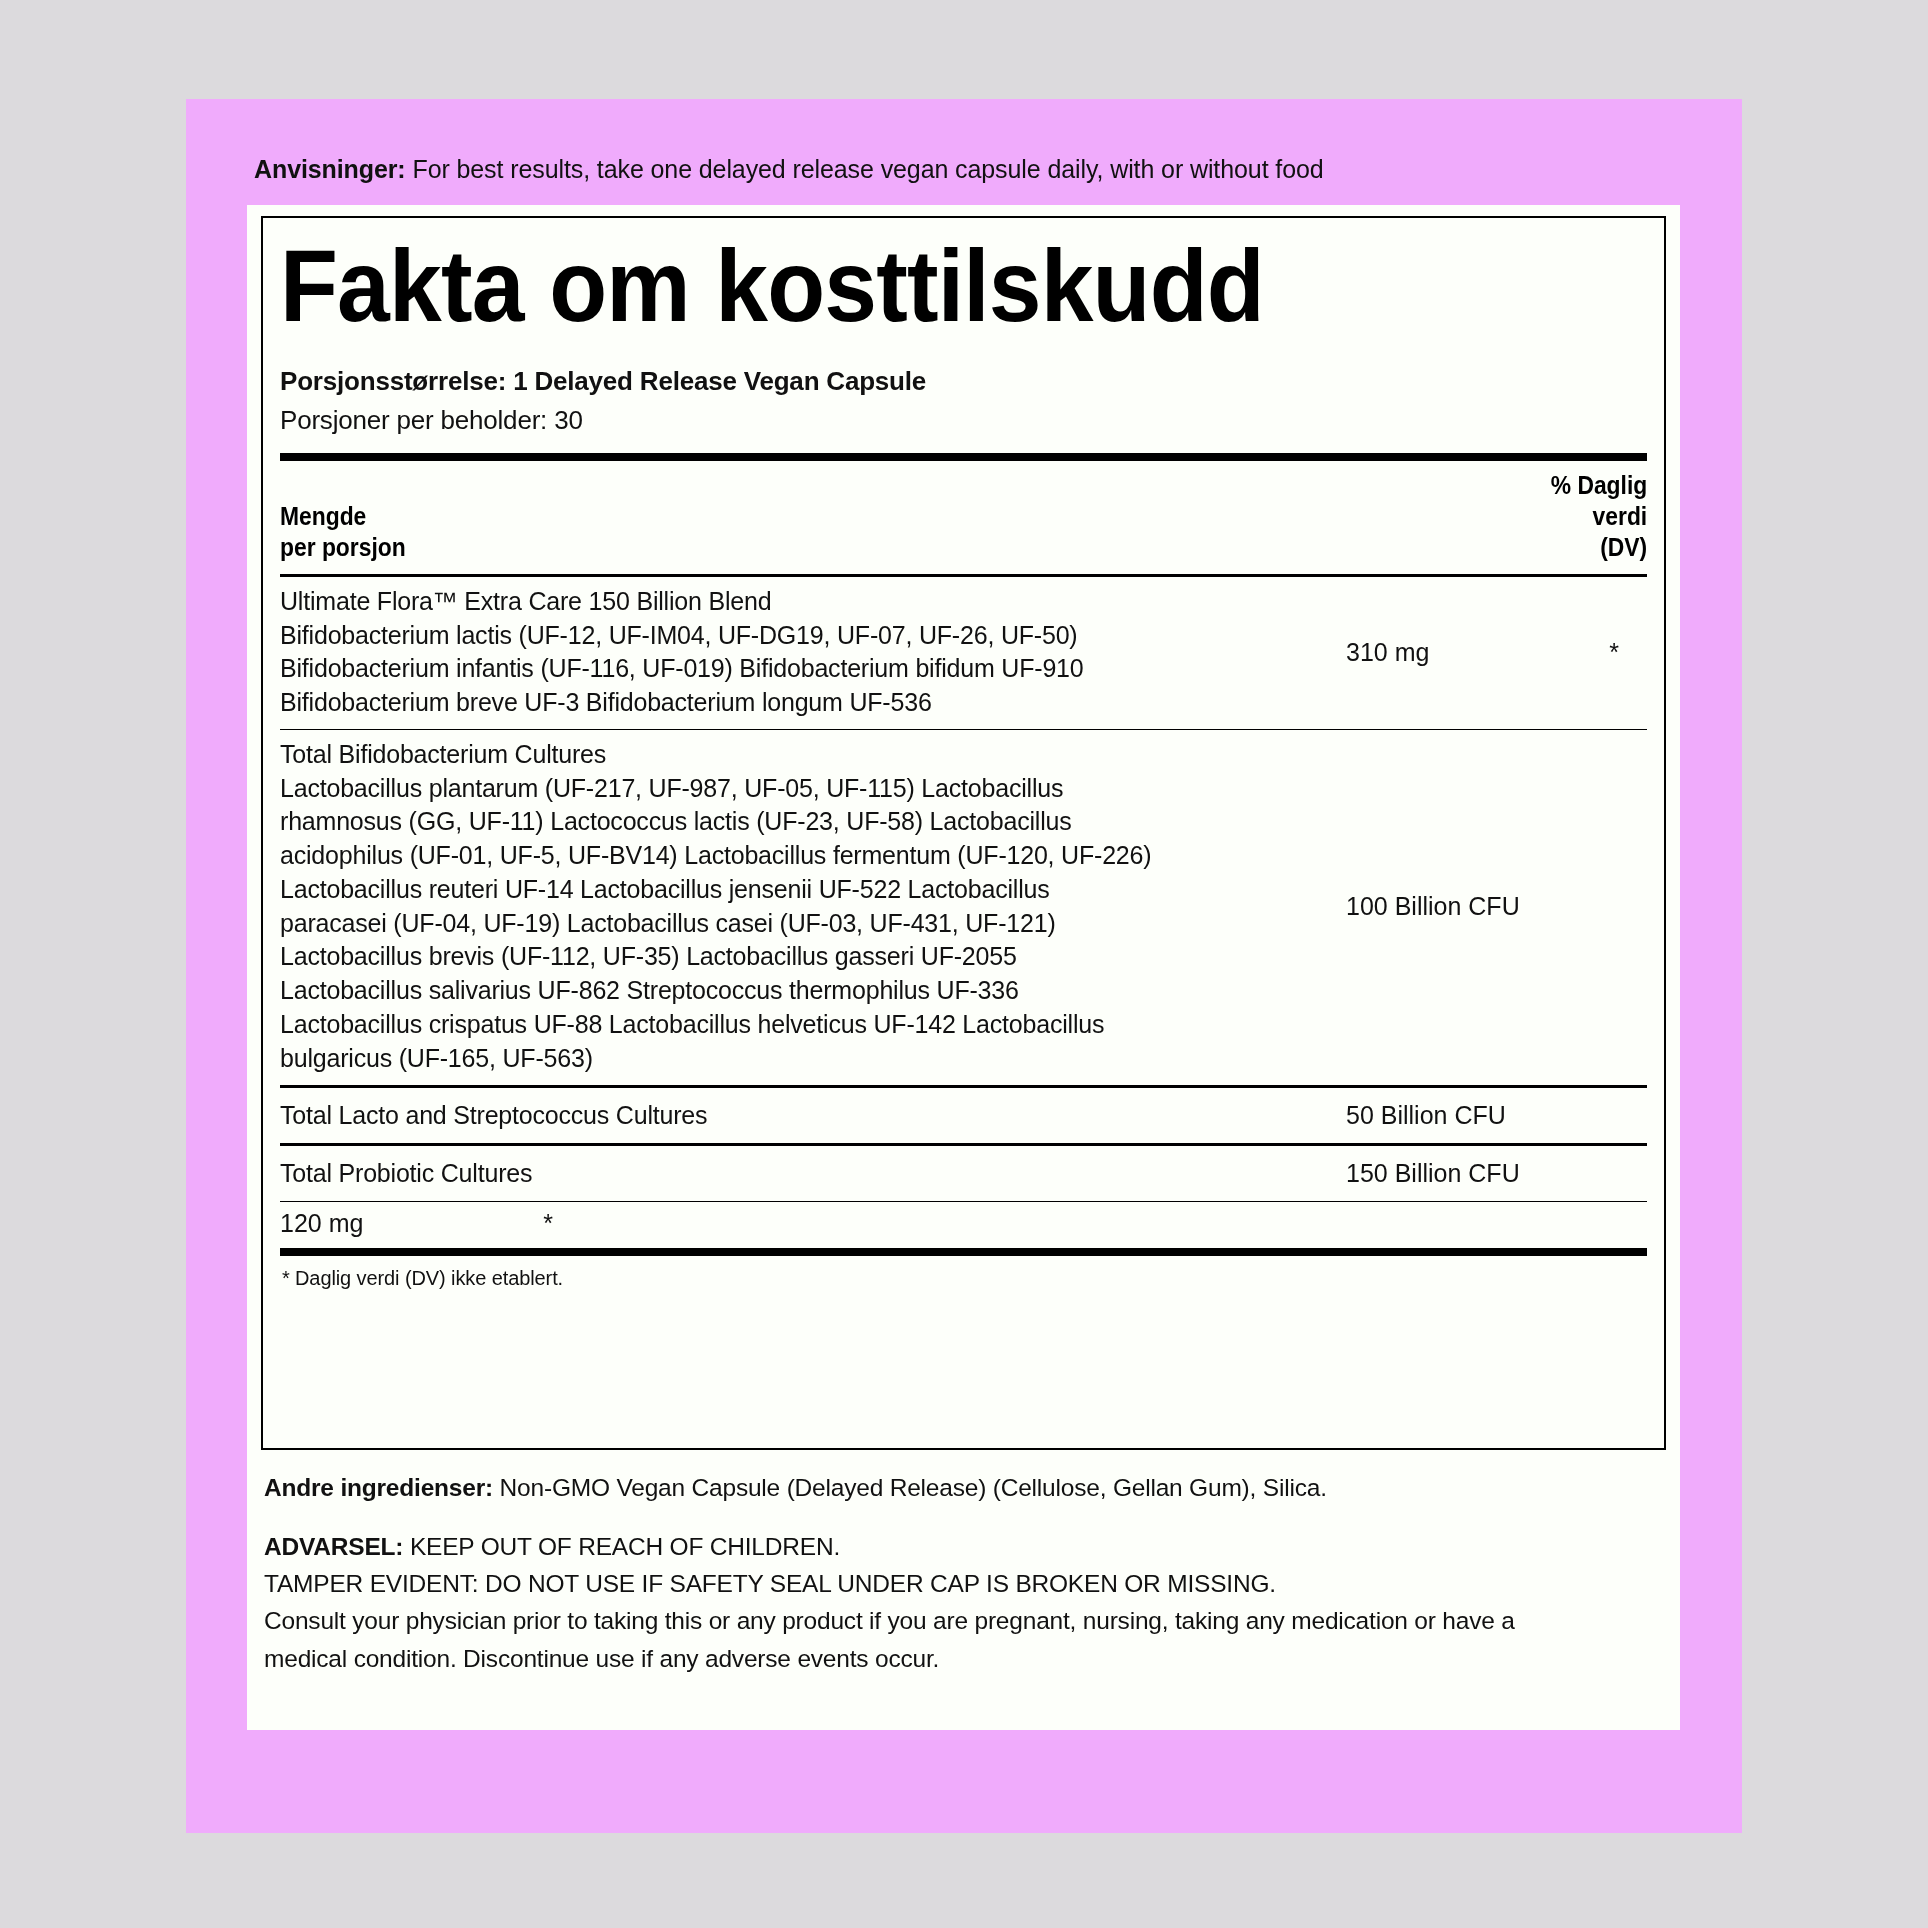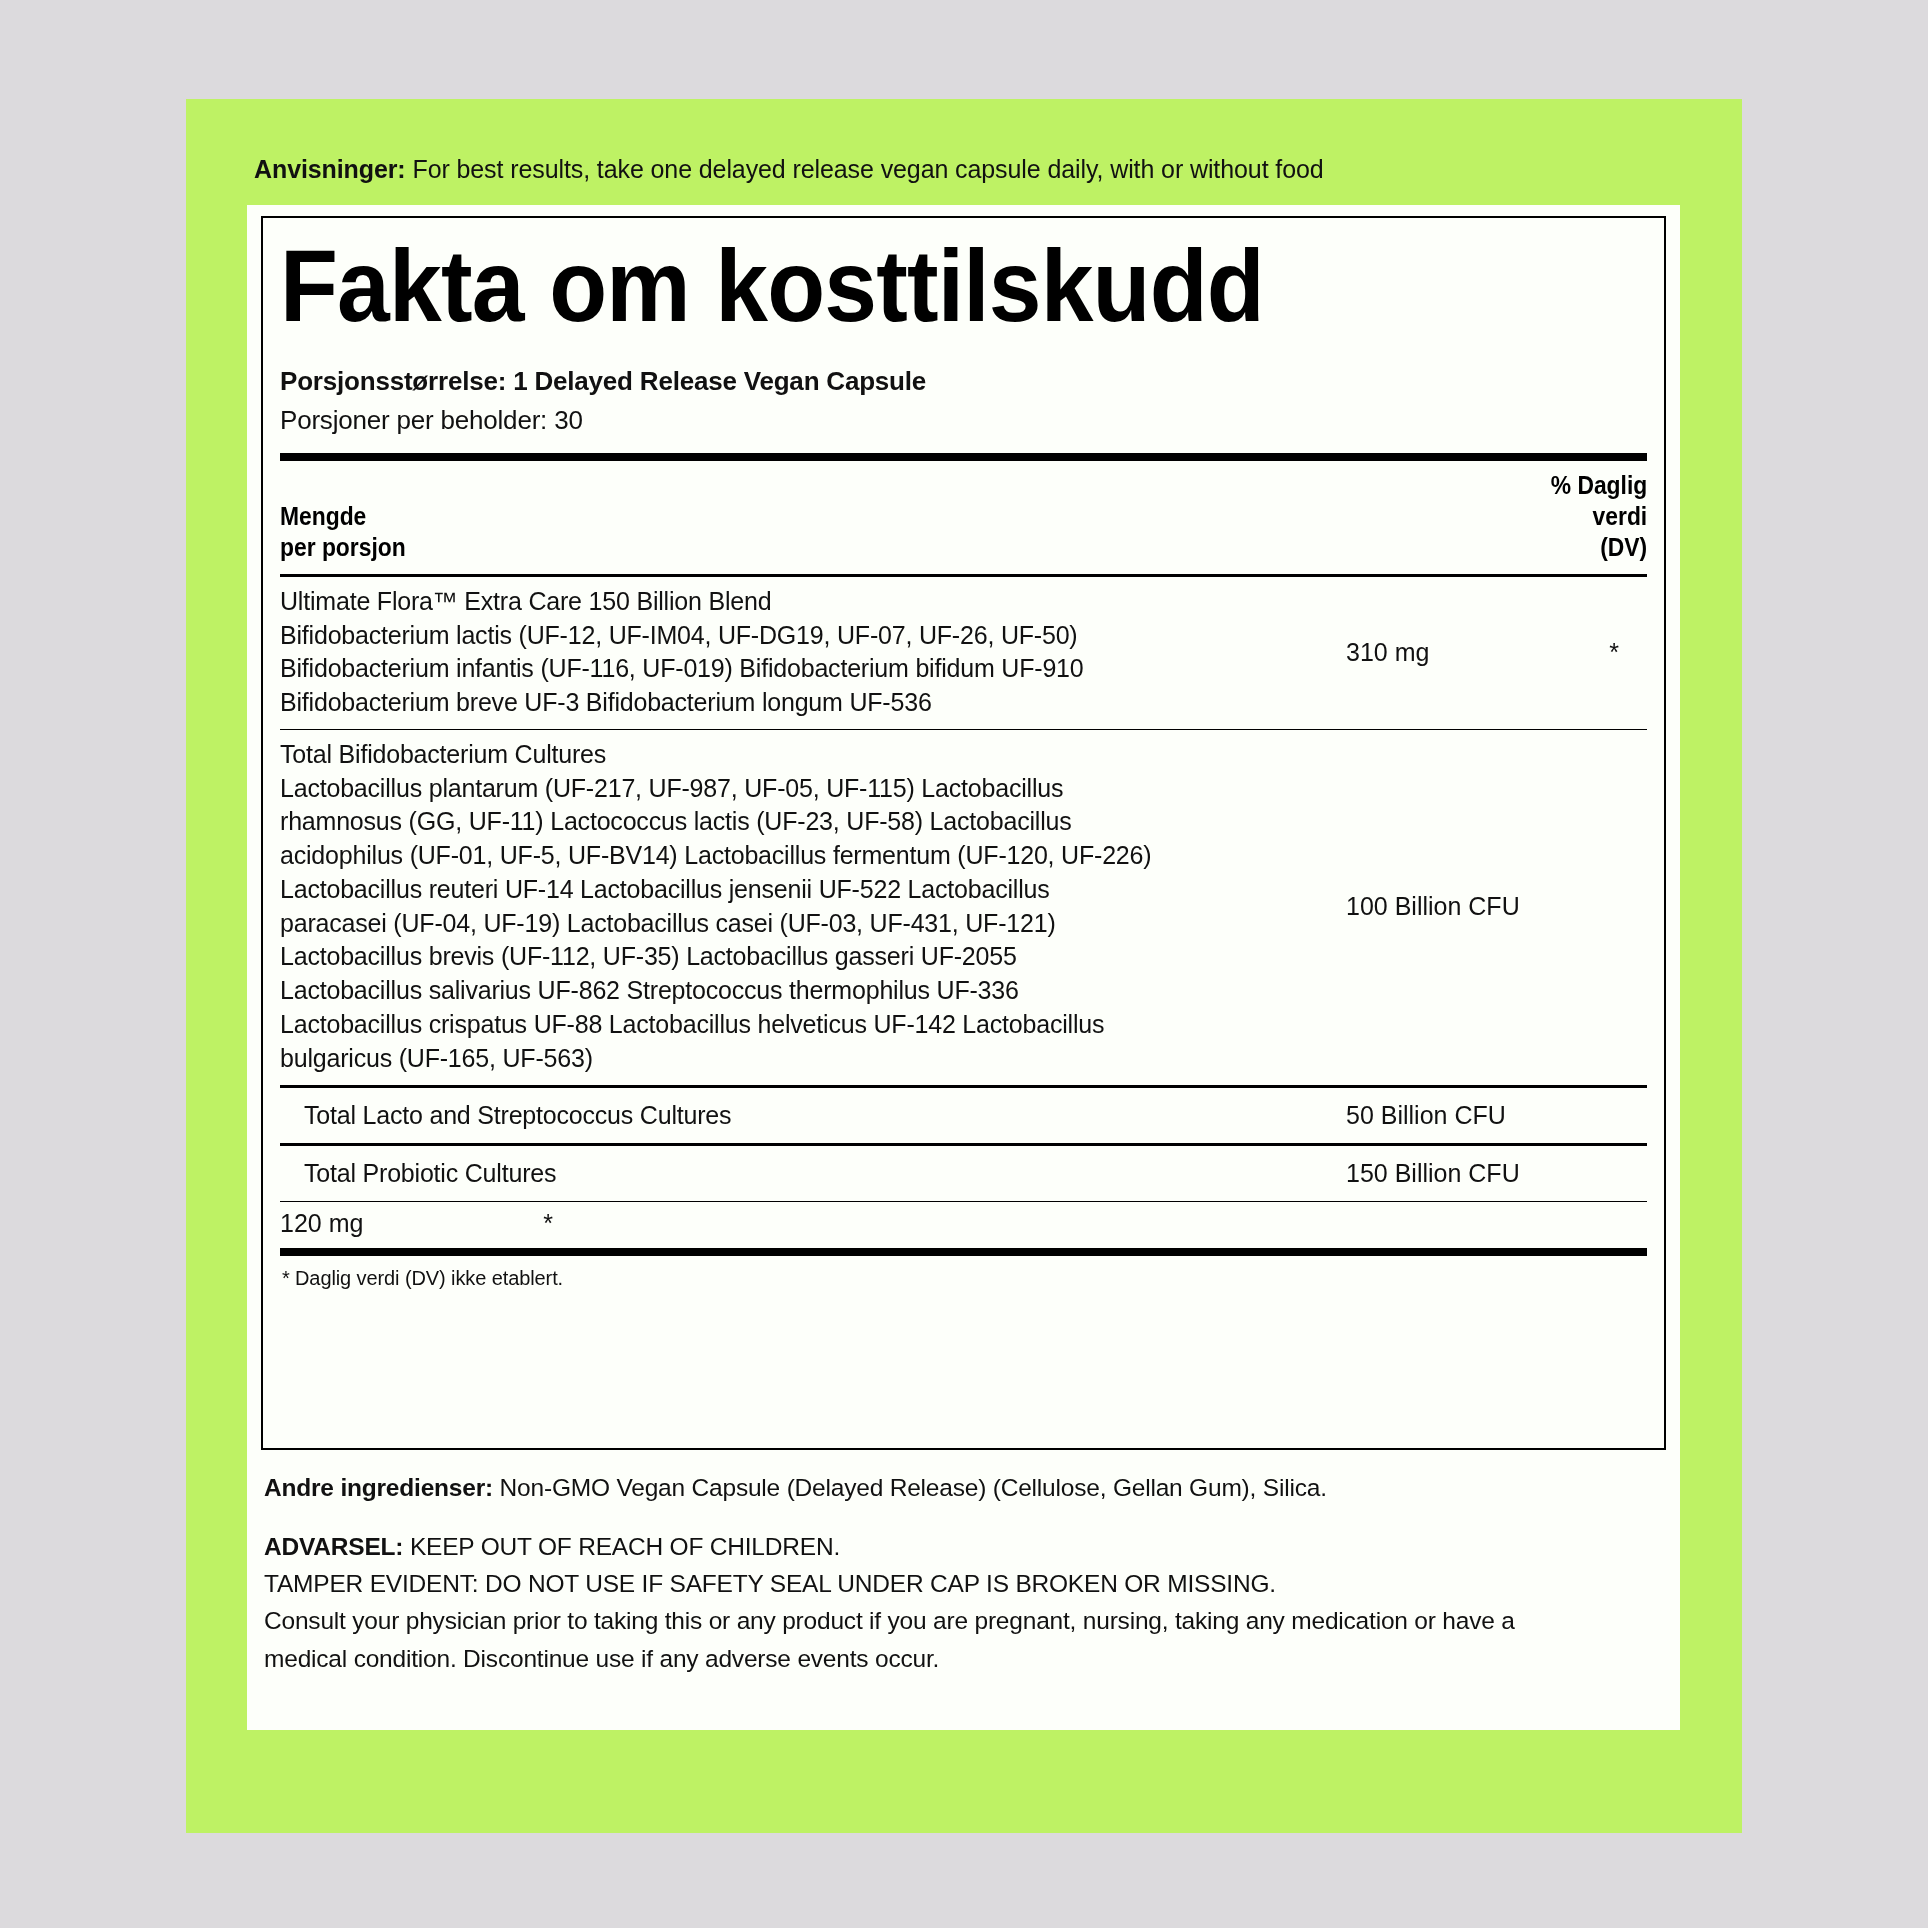--- a/index.html
+++ b/index.html
@@ -14,21 +14,21 @@
     overflow: hidden;
   }
 
   
   #gray-panel {
     position: absolute;
     left: 186px;
     top: 99px;
     width: 1556px;
     height: 1734px;
-    background: #bef264;
+    background: #f0abfc;
     box-sizing: border-box;
   }
 
   
   #directions {
     position: absolute;
     left: 68px;
     top: 55px;
     width: 1431px;
     font-size: 25px;
@@ -135,21 +135,21 @@
     font-size: 25px;
     color: #111;
     white-space: nowrap;
   }
   .ing-dv {
     flex: 0 0 66px;
     text-align: center;
     font-size: 25px;
     color: #111;
   }
-  .row-compact { padding: 11.3px 0 11.3px 0; margin-left: 24px; }
+  .row-compact { padding: 11.3px 0 11.3px 0; }
   .row-compact .ing-names div { line-height: 1.3; }
 
   #footnote {
     font-size: 20px;
     color: #111;
     padding: 11.3px 0 0 1.9px;
     letter-spacing: -0.1px;
   }
 
   

